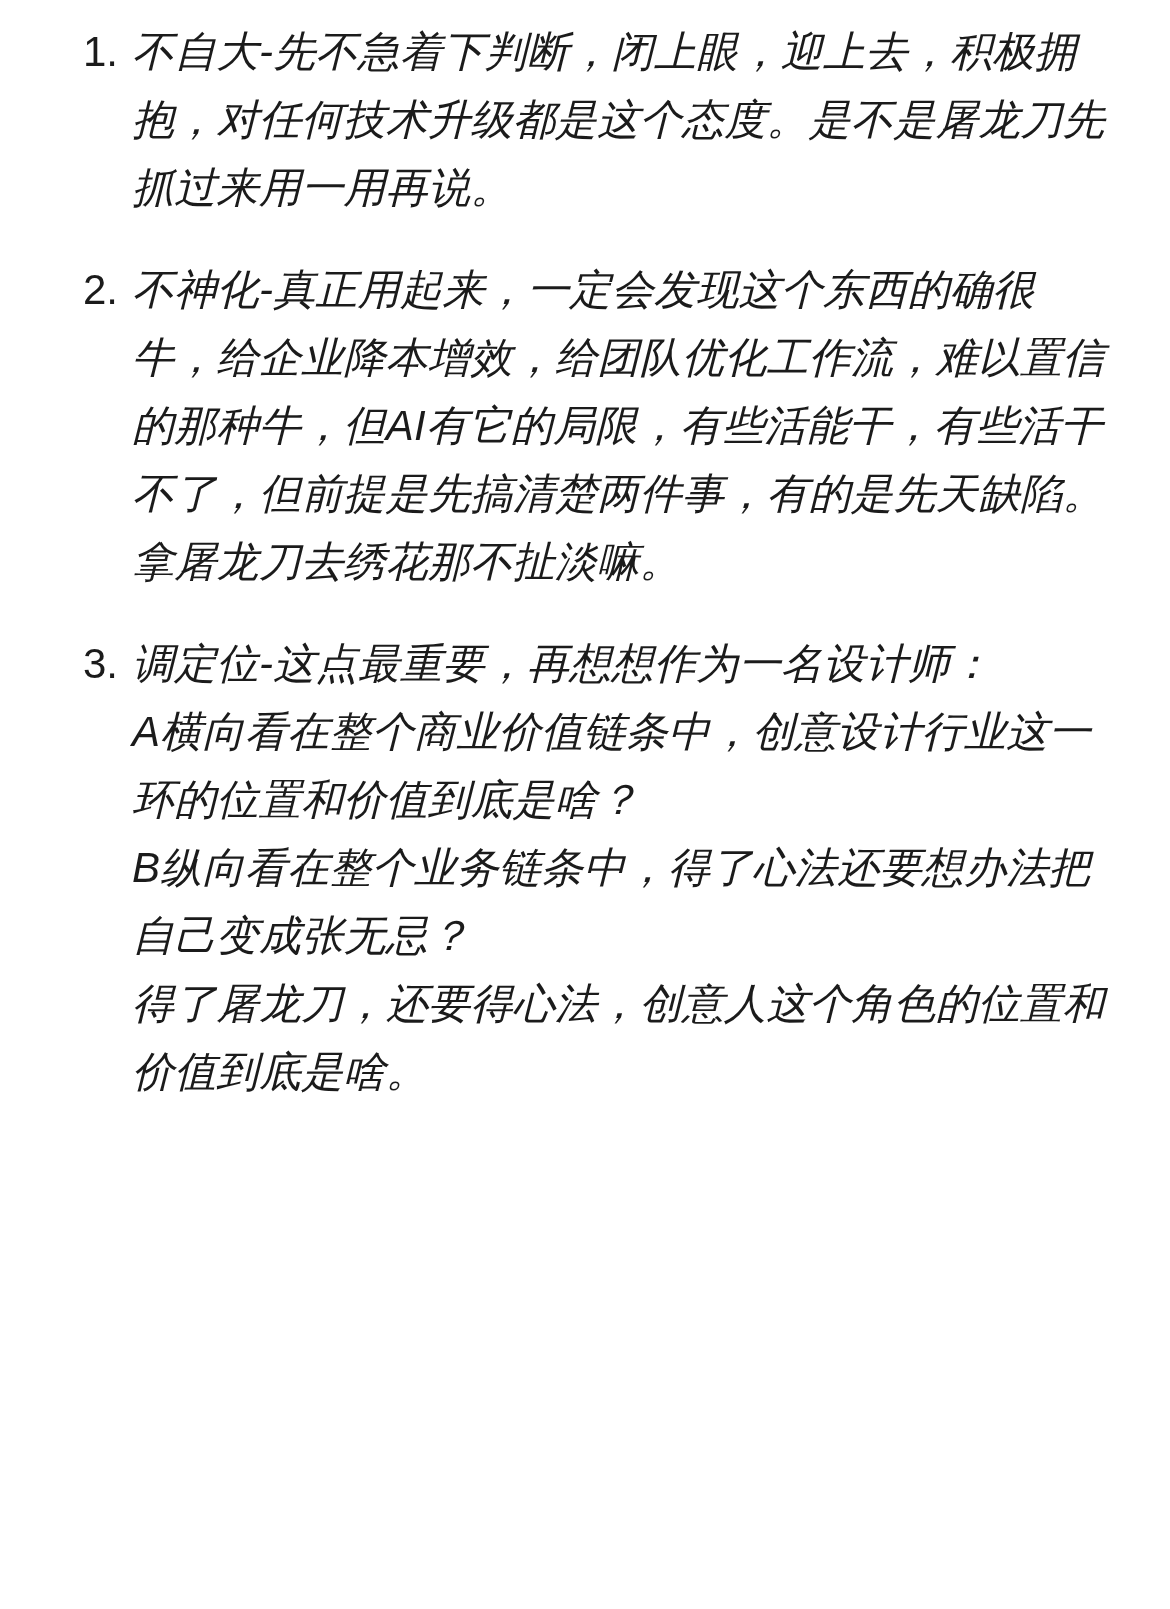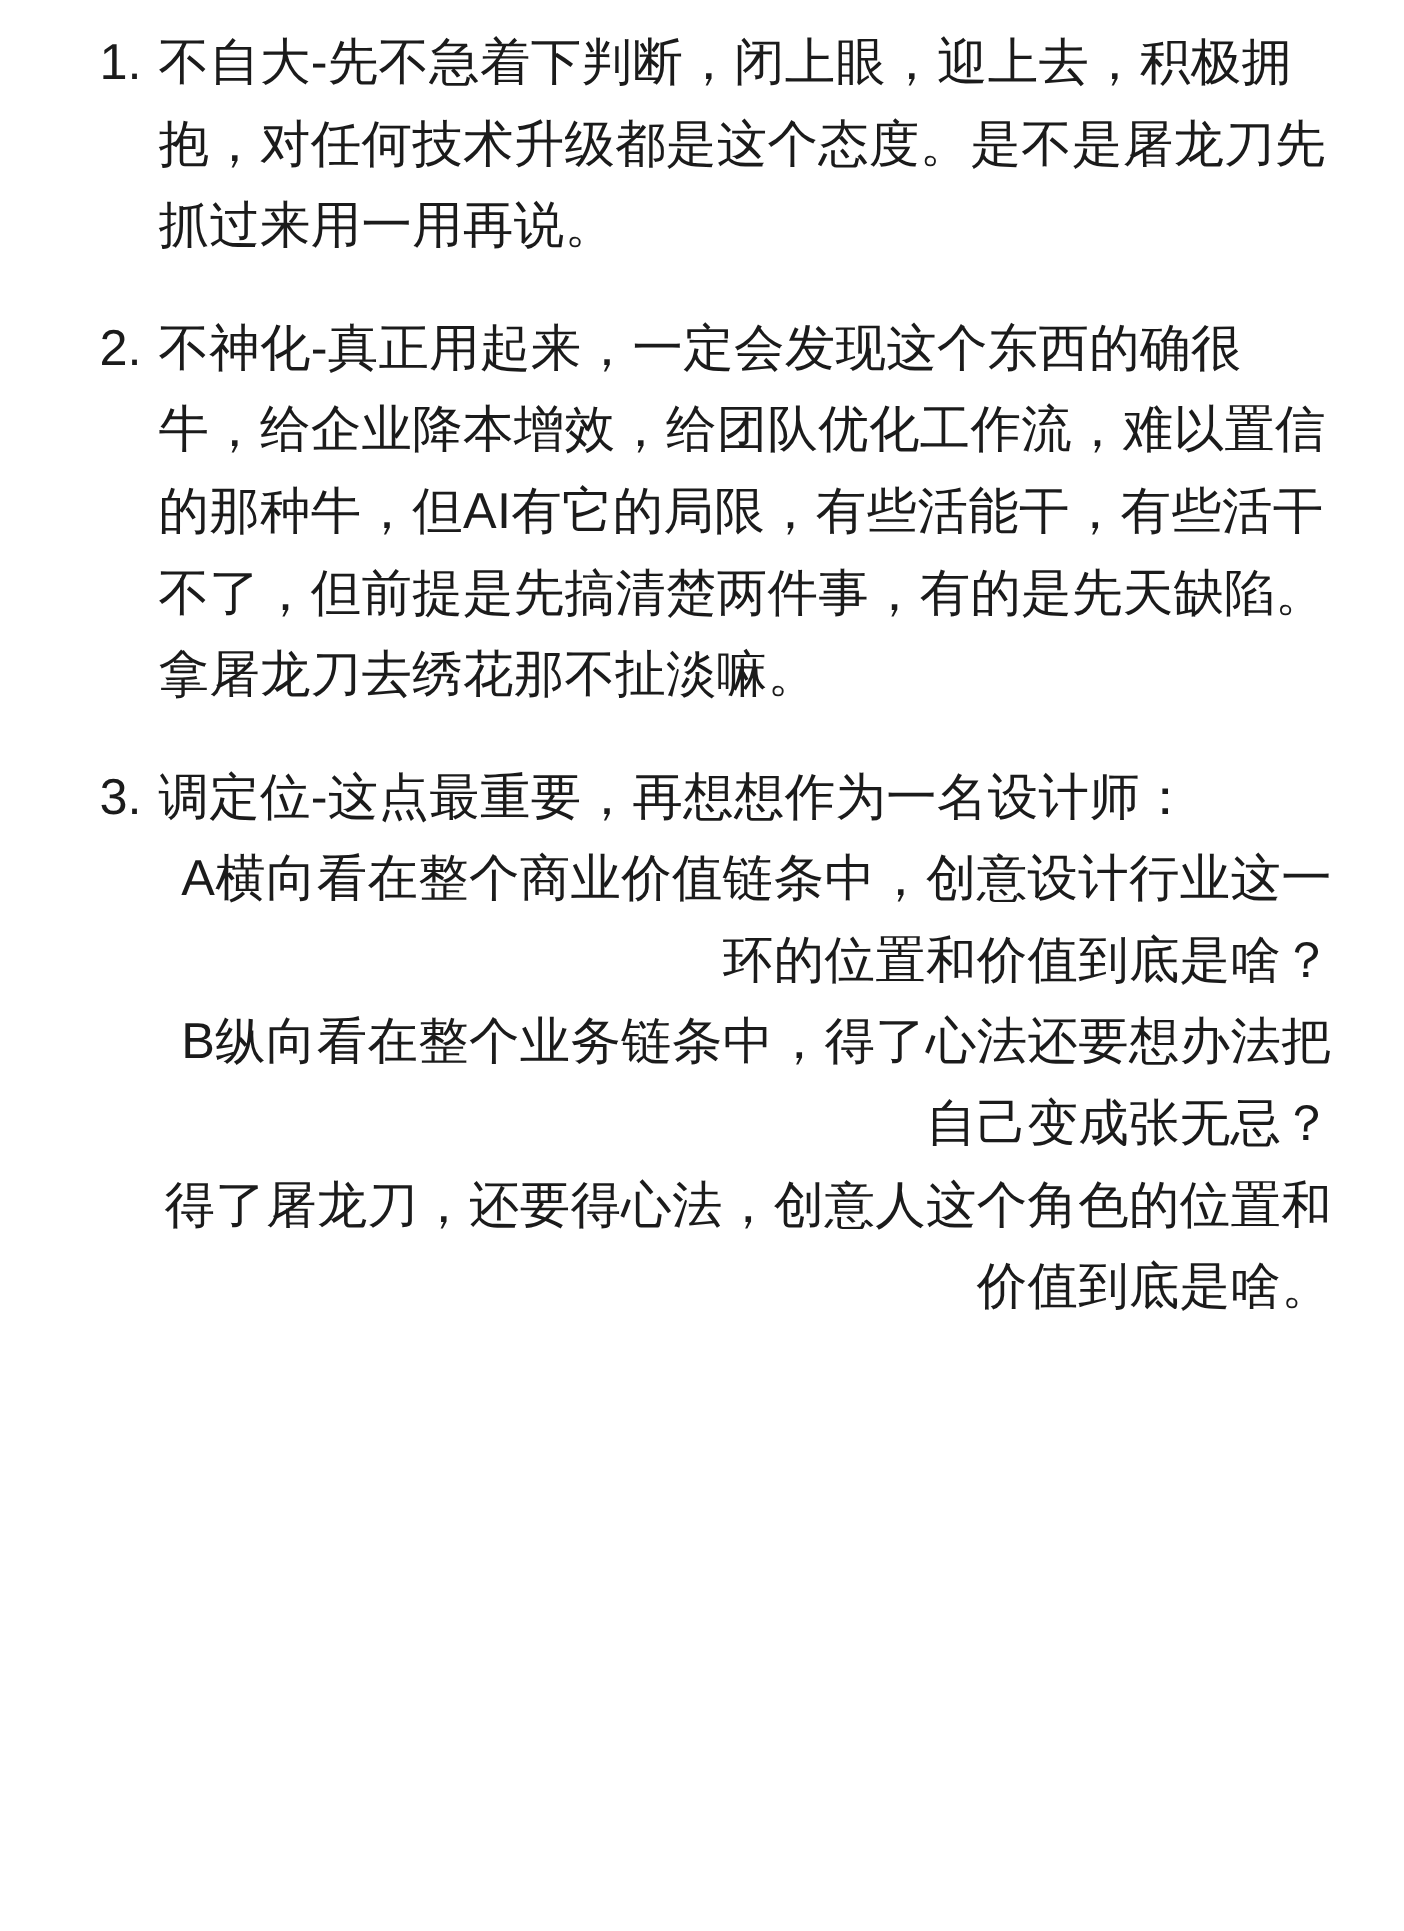--- a/index.html
+++ b/index.html
@@ -48,24 +48,24 @@
   }
   .item-body {
     font-size: 42px;
     line-height: 1.62;
     letter-spacing: 0.3px;
     color: #1b1b1b;
     word-break: break-word;
   }
   .item-body .para {
     margin: 0;
+    font-style: italic;
   }
   .item-body .para + .para {
     margin-top: 0;
-    text-align: right;
   }
   .lead {
     font-weight: 400;
   }
 </style>
 </head>
 <body>
 
 <div class="page">
   <ol class="numbered-list">

